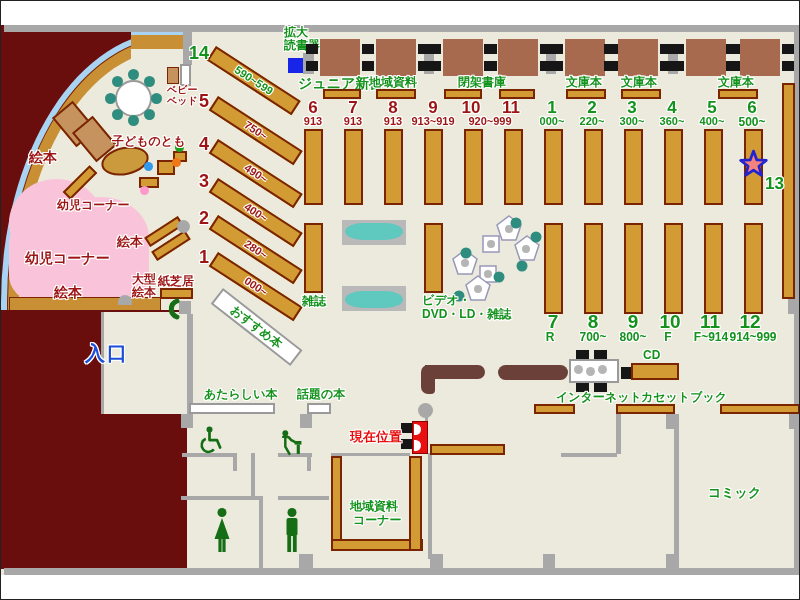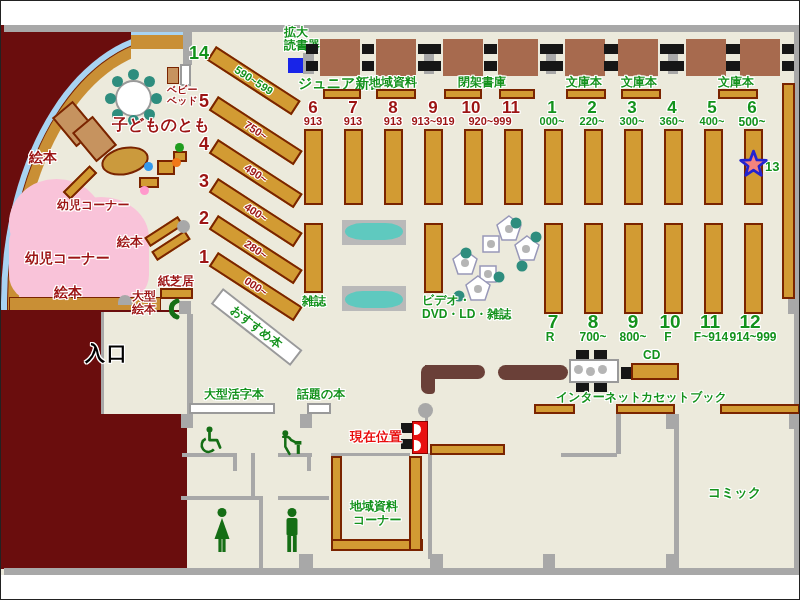--- a/index.html
+++ b/index.html
@@ -7,21 +7,21 @@
   #map div{box-sizing:border-box}
   .abs{position:absolute}
   .floor{position:absolute;background:#eceadc}
   .s{position:absolute;background:#d29b33;border:2px solid #7a2400}
   .ws{position:absolute;background:#fff;border:2px solid #9a9a9a}
   .w{position:absolute;background:#a8a8a8}
   .mar{position:absolute;background:#6a0d0d}
   .cnt{position:absolute;background:#6a4038}
   .t{position:absolute;font-weight:bold;white-space:nowrap;line-height:1.08;text-align:center;
      text-shadow:-1px -1px 0 #fff,1px -1px 0 #fff,-1px 1px 0 #fff,1px 1px 0 #fff,-1px 0 0 #fff,1px 0 0 #fff,0 -1px 0 #fff,0 1px 0 #fff}
-  .g{color:#13921c}.dr{color:#9c1414}.rd{color:#e80c0c}.bl{color:#000000}
+  .g{color:#13921c}.dr{color:#9c1414}.rd{color:#e80c0c}.bl{color:#1d4ed8}
   .dot{position:absolute;border-radius:50%}
   .teal{background:#2e8d7e}
   .tbl{position:absolute;width:40px;height:37px;background:#a76a4e}
   .tbl i{position:absolute;width:12px;height:10px;background:#161616}
   .tbl i:nth-child(1){left:-14px;top:5px}.tbl i:nth-child(2){left:-14px;top:22px}
   .tbl i:nth-child(3){right:-14px;top:5px}.tbl i:nth-child(4){right:-14px;top:22px}
   .ds{position:absolute;width:101px;height:17px;background:#d29b33;border:2px solid #7a2400;transform-origin:0 0;transform:rotate(33deg)}
   .ds span{display:block;font-weight:bold;font-size:11px;text-align:center;line-height:13px;
      text-shadow:-1px -1px 0 #fff,1px -1px 0 #fff,-1px 1px 0 #fff,1px 1px 0 #fff}
   .ell{position:absolute;border-radius:50%}
@@ -239,21 +239,21 @@
   <div class="s" style="left:743px;top:128px;width:19px;height:76px"></div>
   <div class="s" style="left:303px;top:222px;width:19px;height:70px"></div>
   <div class="s" style="left:423px;top:222px;width:19px;height:70px"></div>
   <div class="s" style="left:543px;top:222px;width:19px;height:91px"></div>
   <div class="s" style="left:583px;top:222px;width:19px;height:91px"></div>
   <div class="s" style="left:623px;top:222px;width:19px;height:91px"></div>
   <div class="s" style="left:663px;top:222px;width:19px;height:91px"></div>
   <div class="s" style="left:703px;top:222px;width:19px;height:91px"></div>
   <div class="s" style="left:743px;top:222px;width:19px;height:91px"></div>
   <div class="s" style="left:781px;top:82px;width:13px;height:216px"></div>
-  <div class="t g" style="left:764px;top:159px;font-size:13px">13</div>
+  <div class="t g" style="left:764px;top:174px;font-size:17px">13</div>
 
   <svg style="left:737px;top:149px" width="31" height="31" viewBox="0 0 30 30">
     <polygon points="15,1 18.2,9.6 27.4,10 20.2,15.7 22.6,24.5 15,19.5 7.4,24.5 9.8,15.7 2.6,10 11.8,9.6" fill="#f4837d" stroke="#2323cf" stroke-width="2.6" stroke-linejoin="round"></polygon>
   </svg>
 
   <div class="abs" style="left:341px;top:219px;width:64px;height:25px;background:#b9b9b9"></div>
   <div class="abs" style="left:344px;top:222px;width:58px;height:17px;background:#5fc9bf;border-radius:50%/80%"></div>
   <div class="abs" style="left:341px;top:285px;width:64px;height:25px;background:#b9b9b9"></div>
   <div class="abs" style="left:344px;top:290px;width:58px;height:17px;background:#5fc9bf;border-radius:50%/80%"></div>
 
@@ -323,21 +323,21 @@
   <div class="s" style="left:615px;top:403px;width:59px;height:10px"></div>
   <div class="s" style="left:719px;top:403px;width:80px;height:10px"></div>
   <div class="w" style="left:615px;top:413px;width:5px;height:40px"></div>
   <div class="w" style="left:560px;top:452px;width:56px;height:4px"></div>
   <div class="w" style="left:673px;top:413px;width:5px;height:141px"></div>
   <div class="w" style="left:665px;top:413px;width:13px;height:15px"></div>
   <div class="t g" style="left:707px;top:485px;font-size:13px;text-align:left">コミック</div>
 
   <div class="ws" style="left:188px;top:402px;width:86px;height:11px"></div>
   <div class="ws" style="left:306px;top:402px;width:24px;height:11px"></div>
-  <div class="t g" style="left:203px;top:387px;font-size:12px;text-align:left">大型活字本</div>
+  <div class="t g" style="left:203px;top:387px;font-size:12px;text-align:left">あたらしい本</div>
   <div class="t g" style="left:296px;top:387px;font-size:12px;text-align:left">話題の本</div>
   <div class="w" style="left:299px;top:413px;width:12px;height:14px"></div>
   <div class="w" style="left:181px;top:452px;width:55px;height:4px"></div>
   <div class="w" style="left:232px;top:452px;width:4px;height:18px"></div>
   <div class="w" style="left:277px;top:452px;width:34px;height:4px"></div>
   <div class="w" style="left:306px;top:452px;width:4px;height:18px"></div>
   <div class="w" style="left:250px;top:452px;width:4px;height:46px"></div>
   <div class="w" style="left:180px;top:495px;width:81px;height:4px"></div>
   <div class="w" style="left:277px;top:495px;width:51px;height:4px"></div>
   <div class="w" style="left:258px;top:495px;width:4px;height:73px"></div>
@@ -386,26 +386,26 @@
   <div class="s" style="left:330px;top:538px;width:92px;height:12px"></div>
   <div class="s" style="left:408px;top:455px;width:13px;height:95px"></div>
   <div class="t g" style="left:349px;top:499px;font-size:12px;text-align:left">地域資料</div>
   <div class="t g" style="left:352px;top:513px;font-size:12px;text-align:left">コーナー</div>
 
   <div class="t dr" style="left:28px;top:149px;font-size:14px;text-align:left">絵本</div>
   <div class="t dr" style="left:116px;top:234px;font-size:13px;text-align:left">絵本</div>
   <div class="t dr" style="left:53px;top:284px;font-size:14px;text-align:left">絵本</div>
   <div class="t dr" style="left:24px;top:250px;font-size:14px;text-align:left">幼児コーナー</div>
   <div class="t dr" style="left:56px;top:198px;font-size:12px;text-align:left">幼児コーナー</div>
-  <div class="t dr" style="left:111px;top:115px;font-size:16px;text-align:left">子どものとも</div>
+  <div class="t dr" style="left:111px;top:134px;font-size:12px;text-align:left">子どものとも</div>
   <div class="t dr" style="left:166px;top:84px;font-size:10px;text-align:left">
     <span>ベビー</span><br>
     <span>ベッド</span>
   </div>
-  <div class="t dr" style="left:131px;top:289px;font-size:12px;text-align:left">
+  <div class="t dr" style="left:131px;top:272px;font-size:12px;text-align:left">
     <span>大型</span><br>
     <span>絵本</span>
   </div>
   <div class="t dr" style="left:157px;top:274px;font-size:12px;text-align:left">紙芝居</div>
 
   <div class="t bl" style="left:84px;top:342px;font-size:20px;text-align:left;letter-spacing:2px">入口</div>
 
 </div>
 
 </body></html>

